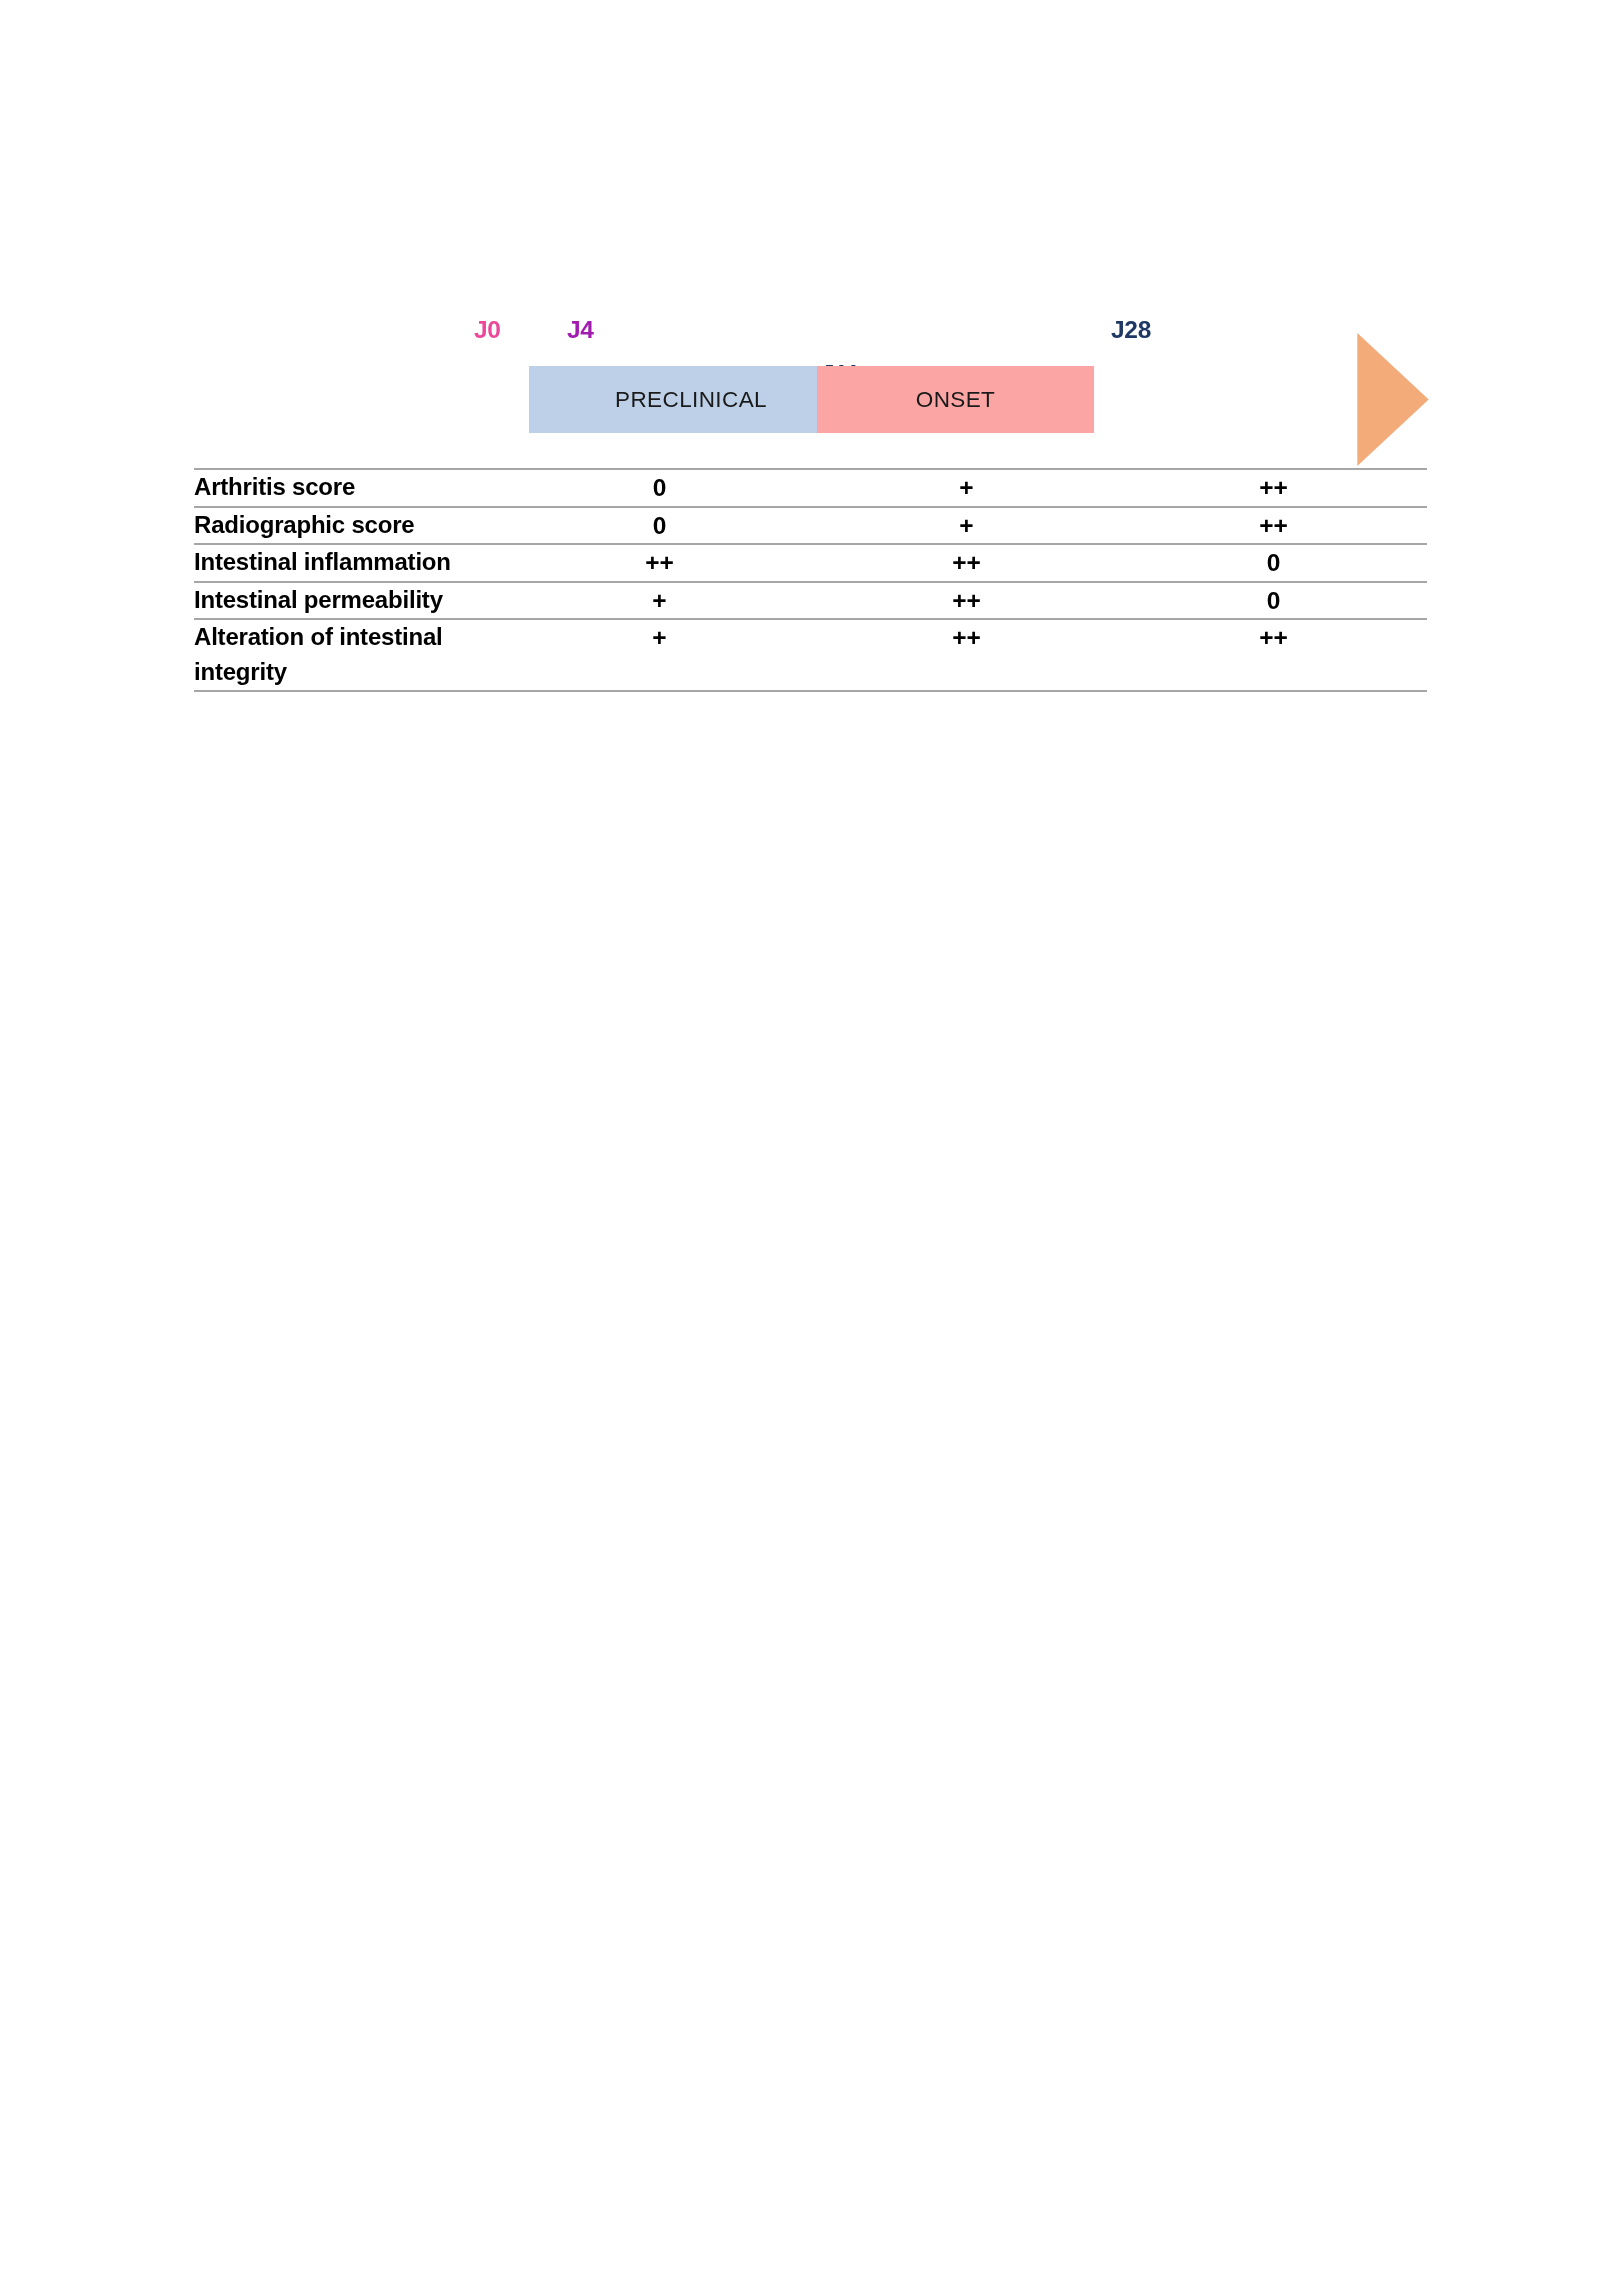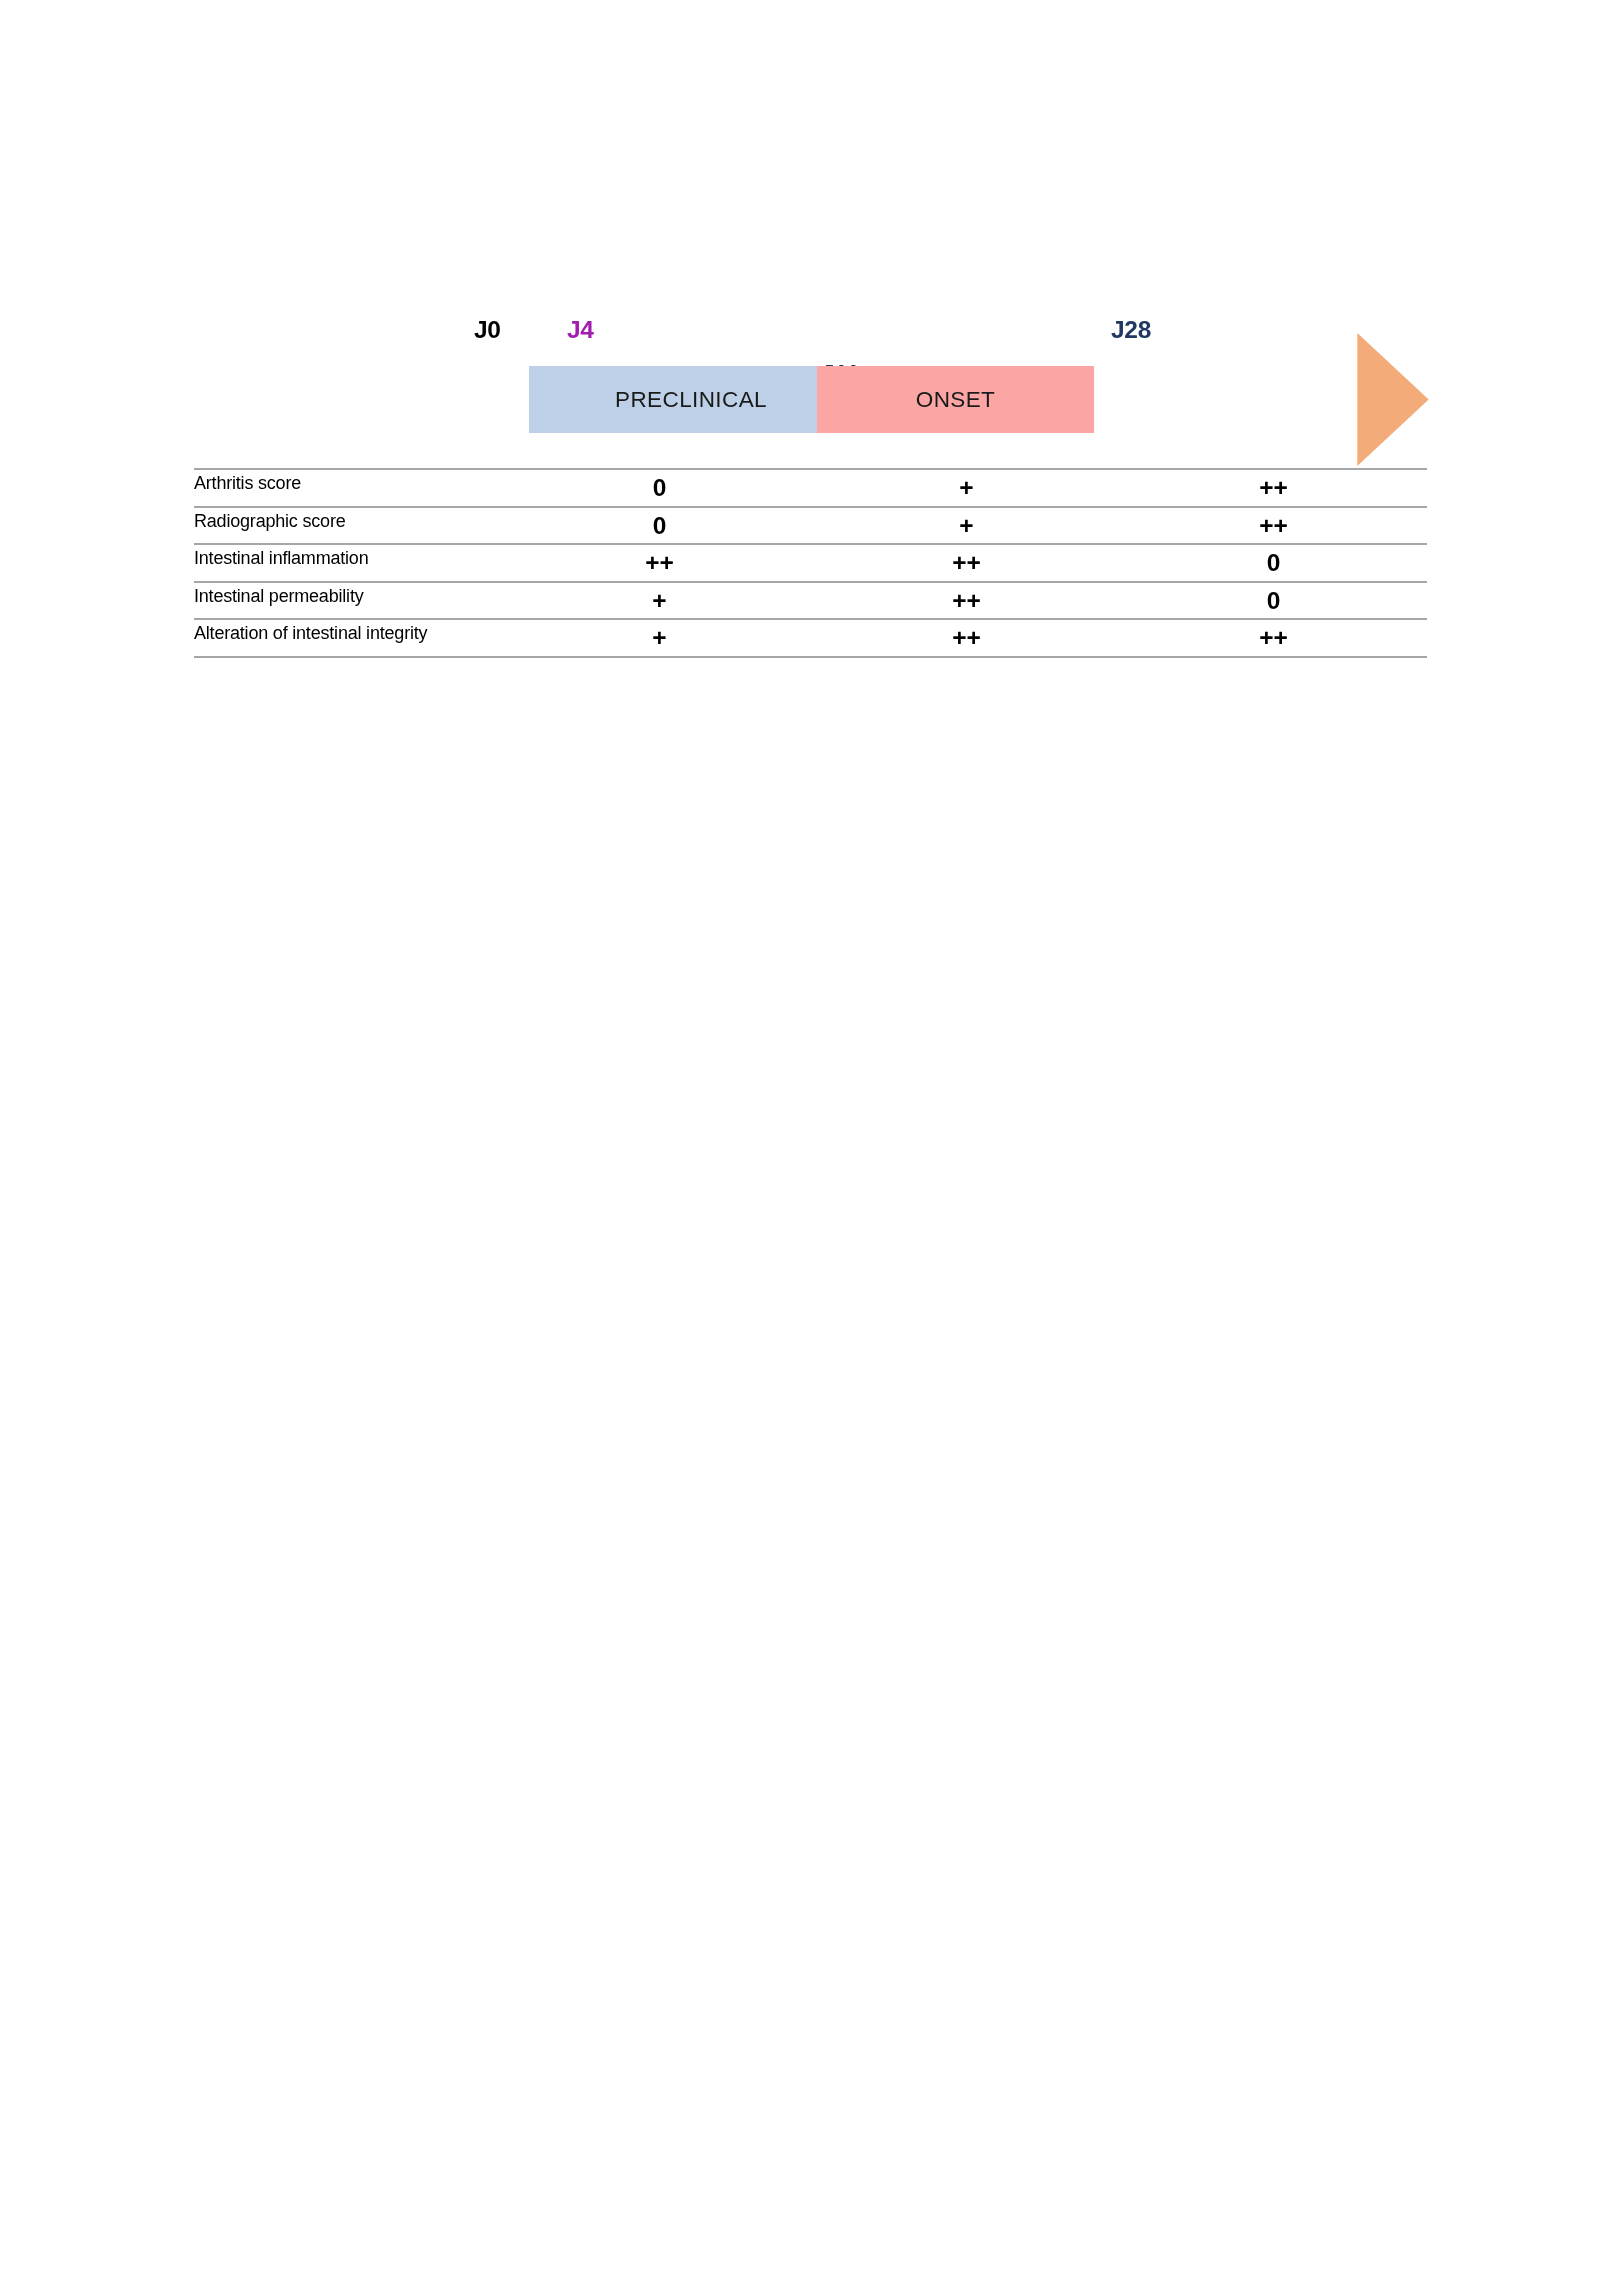--- a/index.html
+++ b/index.html
@@ -103,22 +103,22 @@
   #score-table col.c-label { width: 312px; }
   #score-table col.c-val   { width: 307px; }
   #score-table td {
     border-top: 2px solid #a6a6a6;
     border-bottom: 2px solid #a6a6a6;
     padding: 0;
     vertical-align: top;
   }
   .row-label {
     font-family: "Liberation Sans", sans-serif;
-    font-weight: normal;
-    font-size: 18px;
+    font-weight: bold;
+    font-size: 24px;
     color: #000000;
     text-align: left;
     padding: 9.8px 0 11.8px 11.8px;
     line-height: 1.45;
     letter-spacing: -0.2px;
   }
   .row-value {
     font-family: "Liberation Sans", sans-serif;
     font-weight: bold;
     font-size: 24.5px;
@@ -131,21 +131,21 @@
   tr.tall .row-label,
   tr.tall .row-value { padding-bottom: 13.7px; }
   
   tr.emph-top td.emph { border-top: 2.9px solid #262626; }
 </style>
 </head>
 <body>
 
 <div id="figure">
 
-  <div class="tick-label" id="tick-j0" style="color: #000000;">J0</div>
+  <div class="tick-label" id="tick-j0" style="color: #ec4899;">J0</div>
   <div class="tick-label" id="tick-j4" style="color: #a21caf;">J4</div>
   <div class="tick-label" id="tick-j11" style="color: rgb(31, 56, 100);">J11</div>
   <div class="tick-label" id="tick-j28" style="color: rgb(31, 56, 100);">J28</div>
 
   <div id="phase-arrow">
 
     <div class="phase-seg" id="seg-preclinical" style="background: rgb(189, 208, 231);">
       <span class="phase-label">PRECLINICAL</span>
     </div>
 

